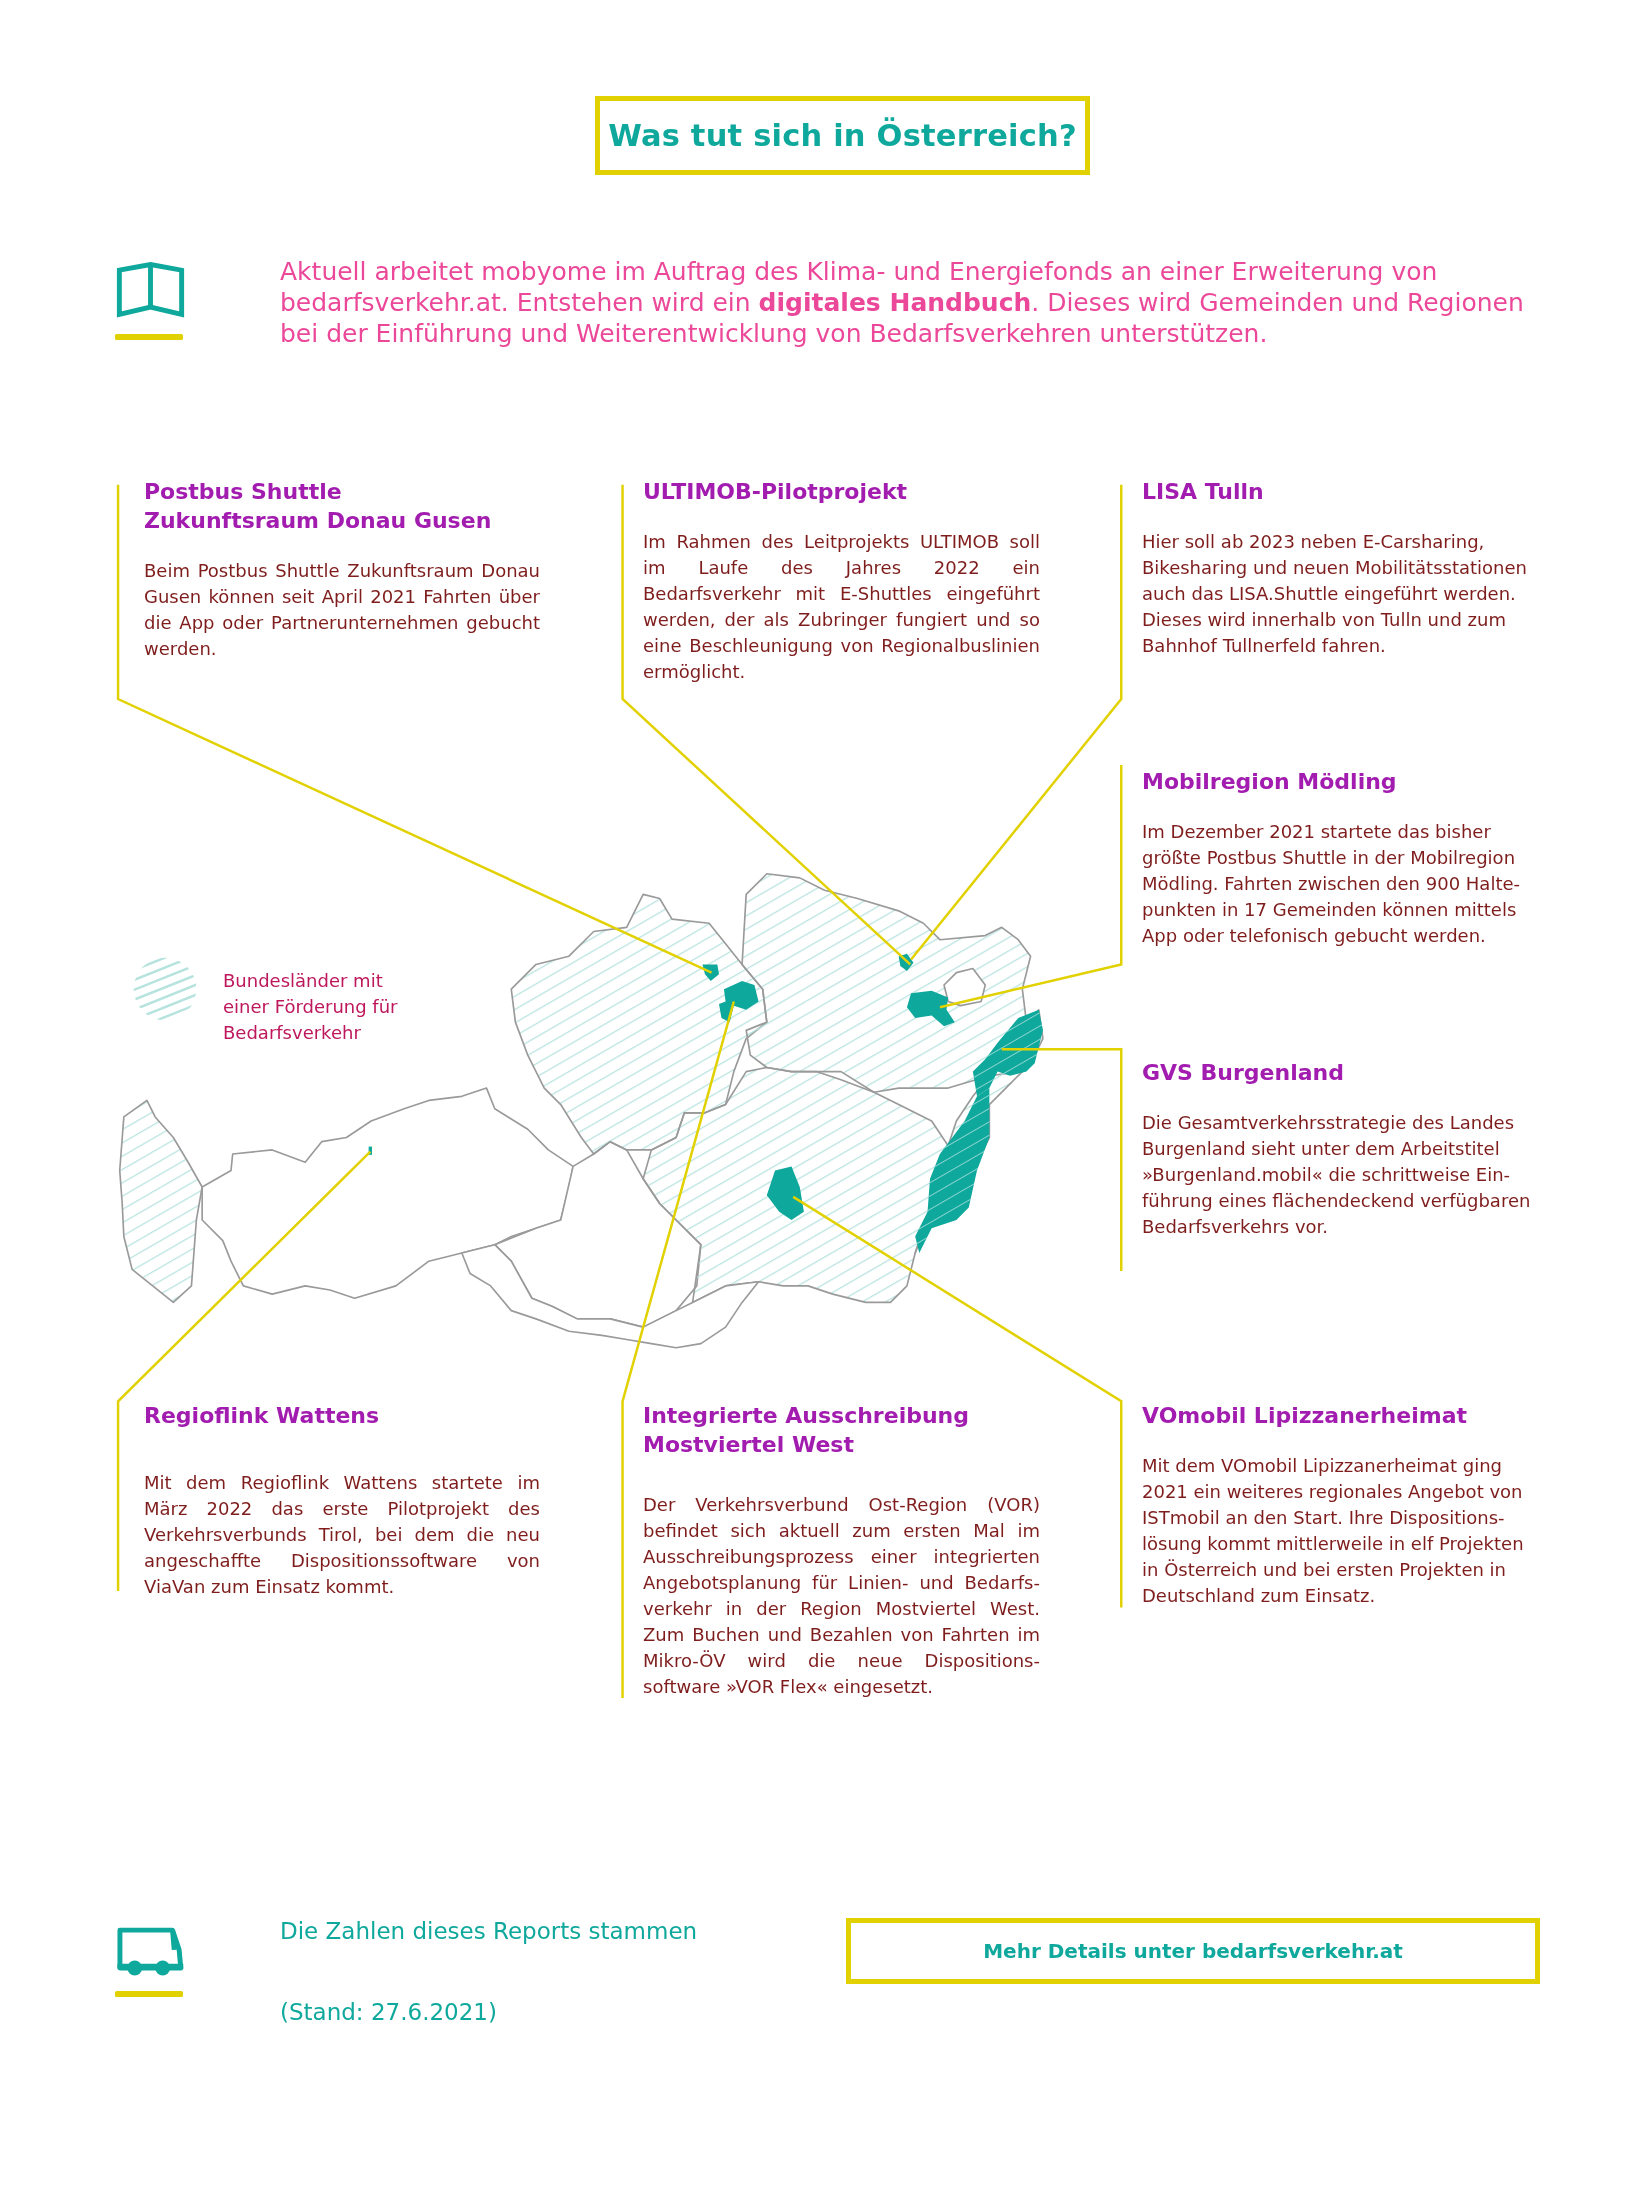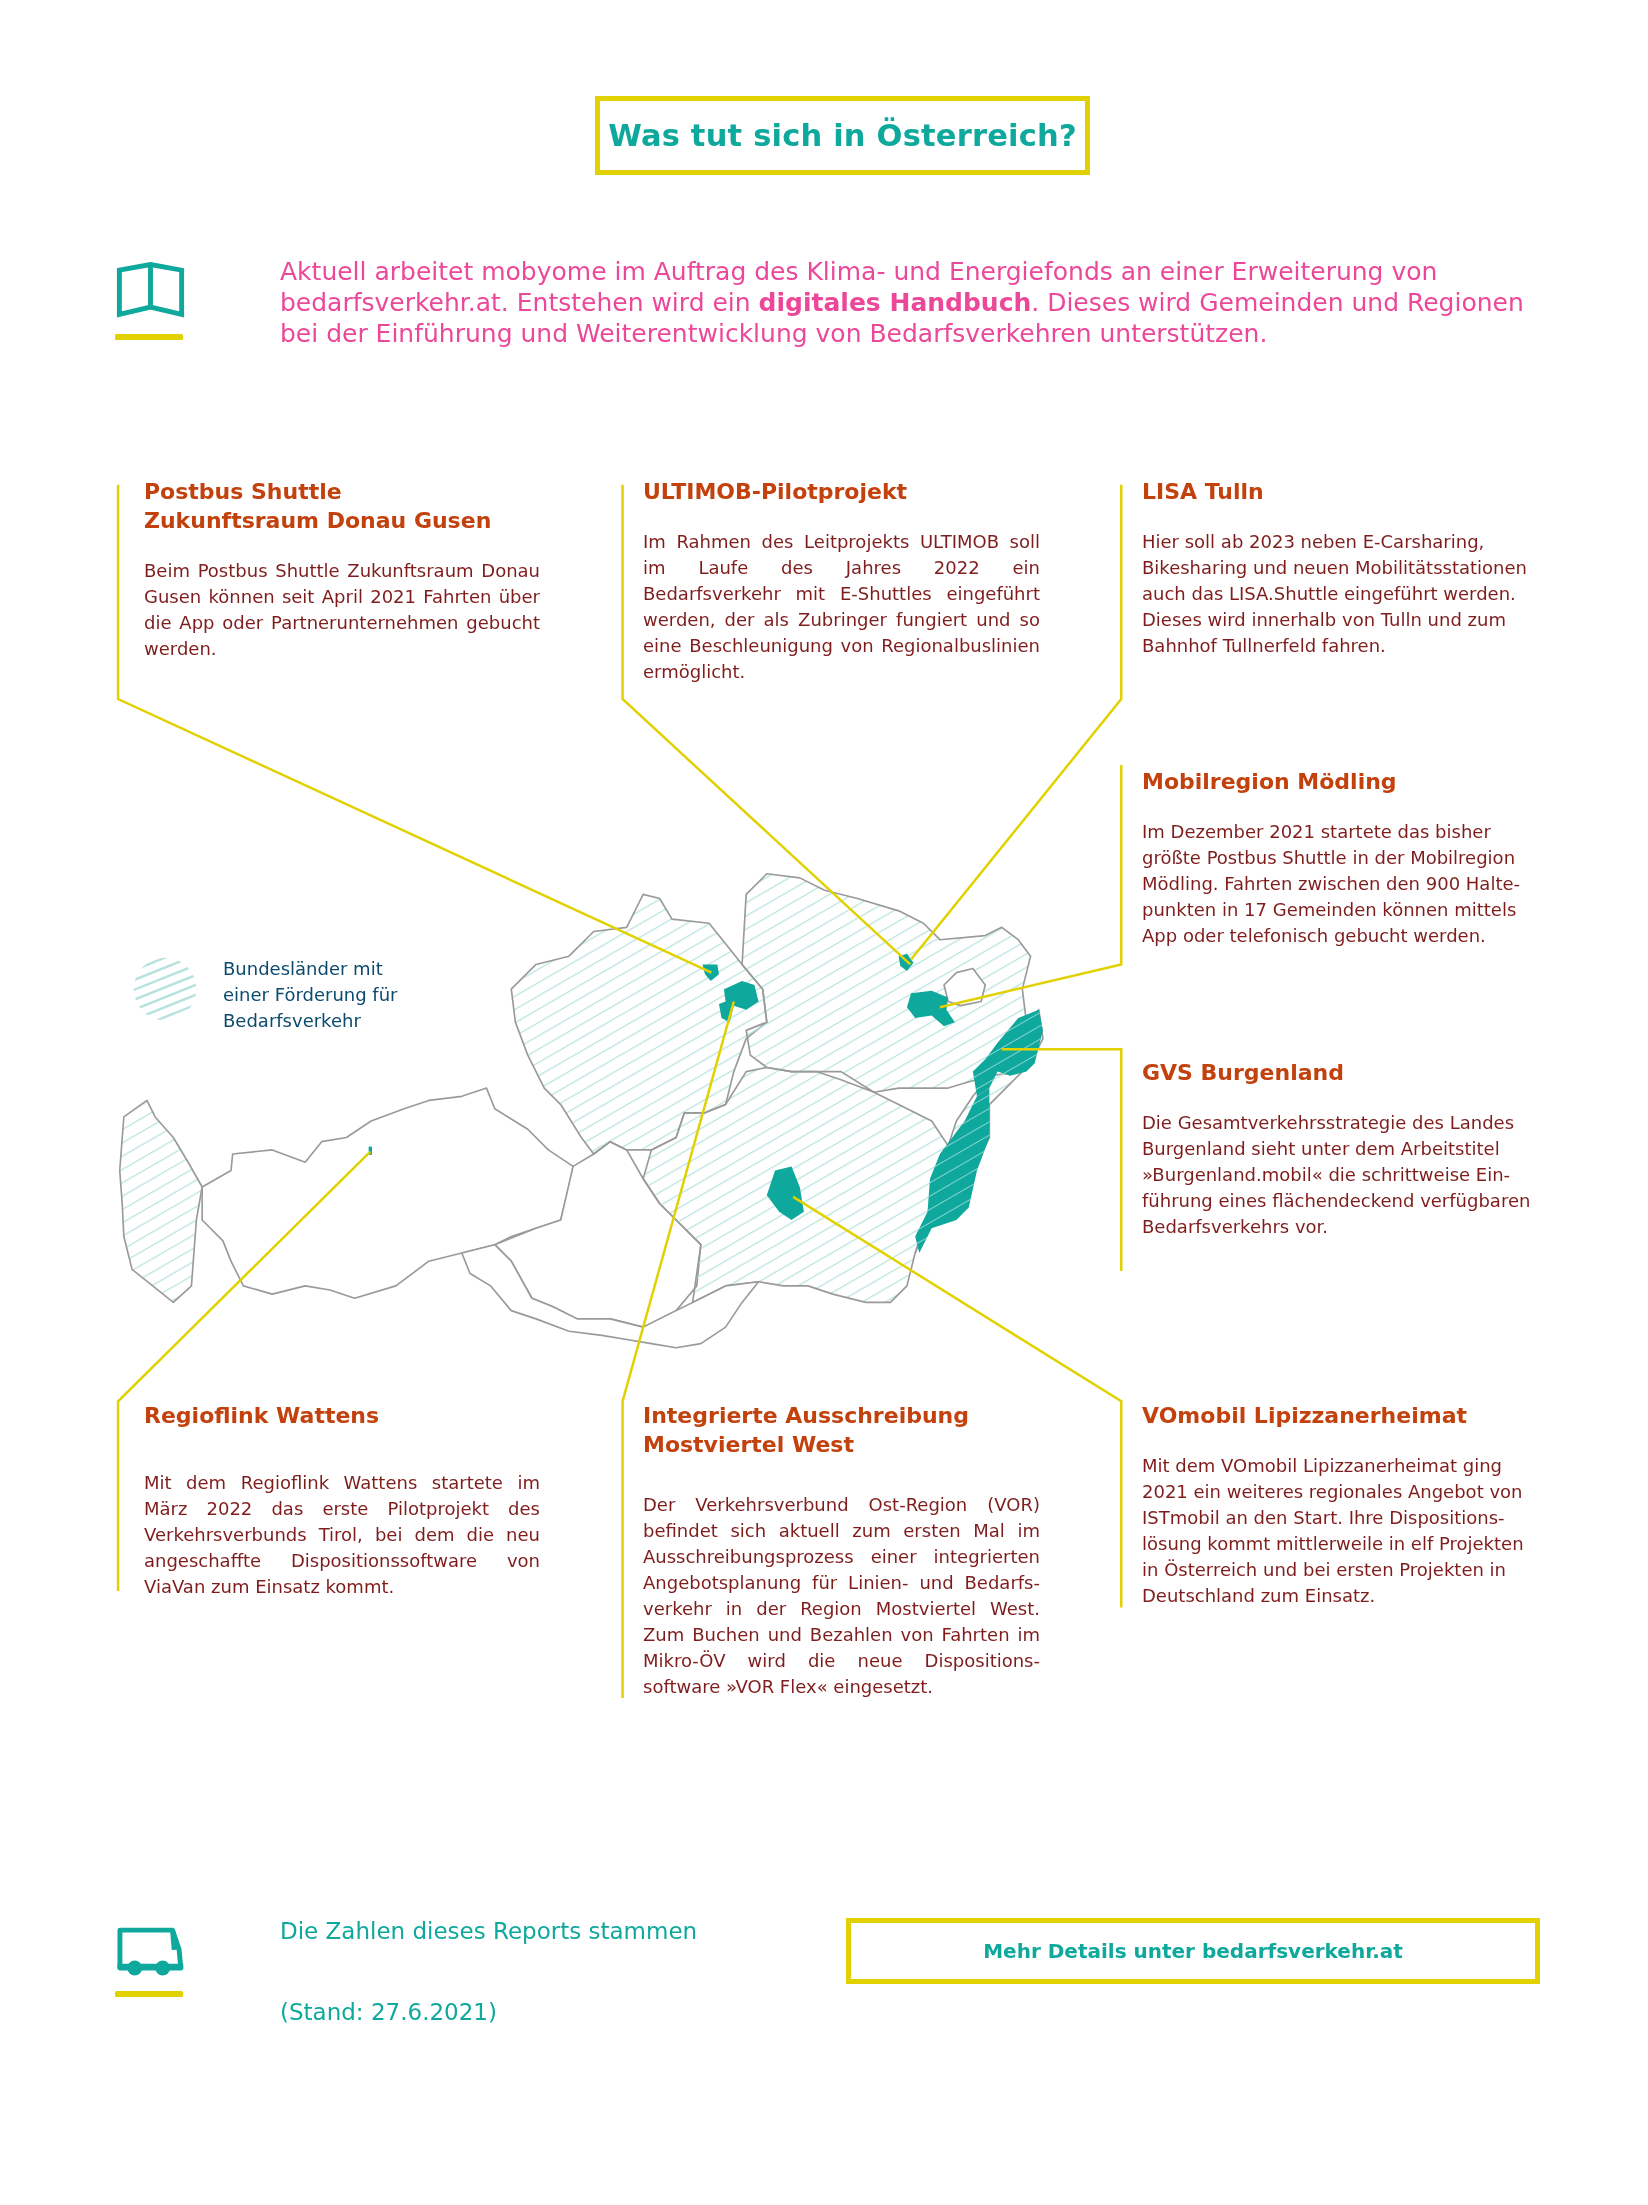--- a/index.html
+++ b/index.html
@@ -7,26 +7,26 @@
          font-family:"DejaVu Sans", sans-serif; color:#0fa89c; }
   .abs { position:absolute; }
   .title-box { left:595px; top:96px; width:495px; height:79px; border:5.8px solid #e2d100;
                box-sizing:border-box; display:flex; align-items:center; justify-content:center; }
   .title-box h1 { margin:0; font-size:30.5px; font-weight:bold; color:#0fa89c; letter-spacing:0.2px; }
   .intro { left:280px; top:256px; width:1286px; font-size:25px; line-height:31px; color:#ec4899; }
   .intro b { font-weight:bold; }
   .icon-wrap { left:115px; top:262px; width:74px; }
   .underline { height:5.8px; background:#e2d100; border-radius:1.6px; width:68px; }
   .card { position:absolute; width:404px; }
-  .card h2 { margin:0; font-size:22px; line-height:29px; font-weight:bold; color:#c2410c; }
+  .card h2 { margin:0; font-size:22px; line-height:29px; font-weight:bold; color:#a21caf; }
   .card p { margin:0; font-size:18px; line-height:26px; color:#7f1d1d; text-align:justify; }
   .card.left p { text-align:justify; }
   .card.ragged p { text-align:left; }
   .legend { left:132px; top:956px; width:330px; }
-  .legend-text { position:absolute; left:91px; top:0; font-size:18px; line-height:26px; color:#0c4a6e; }
+  .legend-text { position:absolute; left:91px; top:12px; font-size:18px; line-height:26px; color:#be185d; }
   .footer-text { left:280px; top:1913px; font-size:23px; line-height:36px; color:#0fa89c; }
   .footer-text b { font-weight:bold; }
   .footer-stand { left:280px; top:1999px; font-size:23px; color:#0fa89c; }
   .cta-box { left:846px; top:1918px; width:694px; height:66px; border:5.8px solid #e2d100; box-sizing:border-box;
              display:flex; align-items:center; justify-content:center; }
   .cta-box span { font-size:20px; font-weight:bold; color:#0fa89c; }
   svg.overlay { position:absolute; left:0; top:0; }
 </style>
 </head>
 <body>

